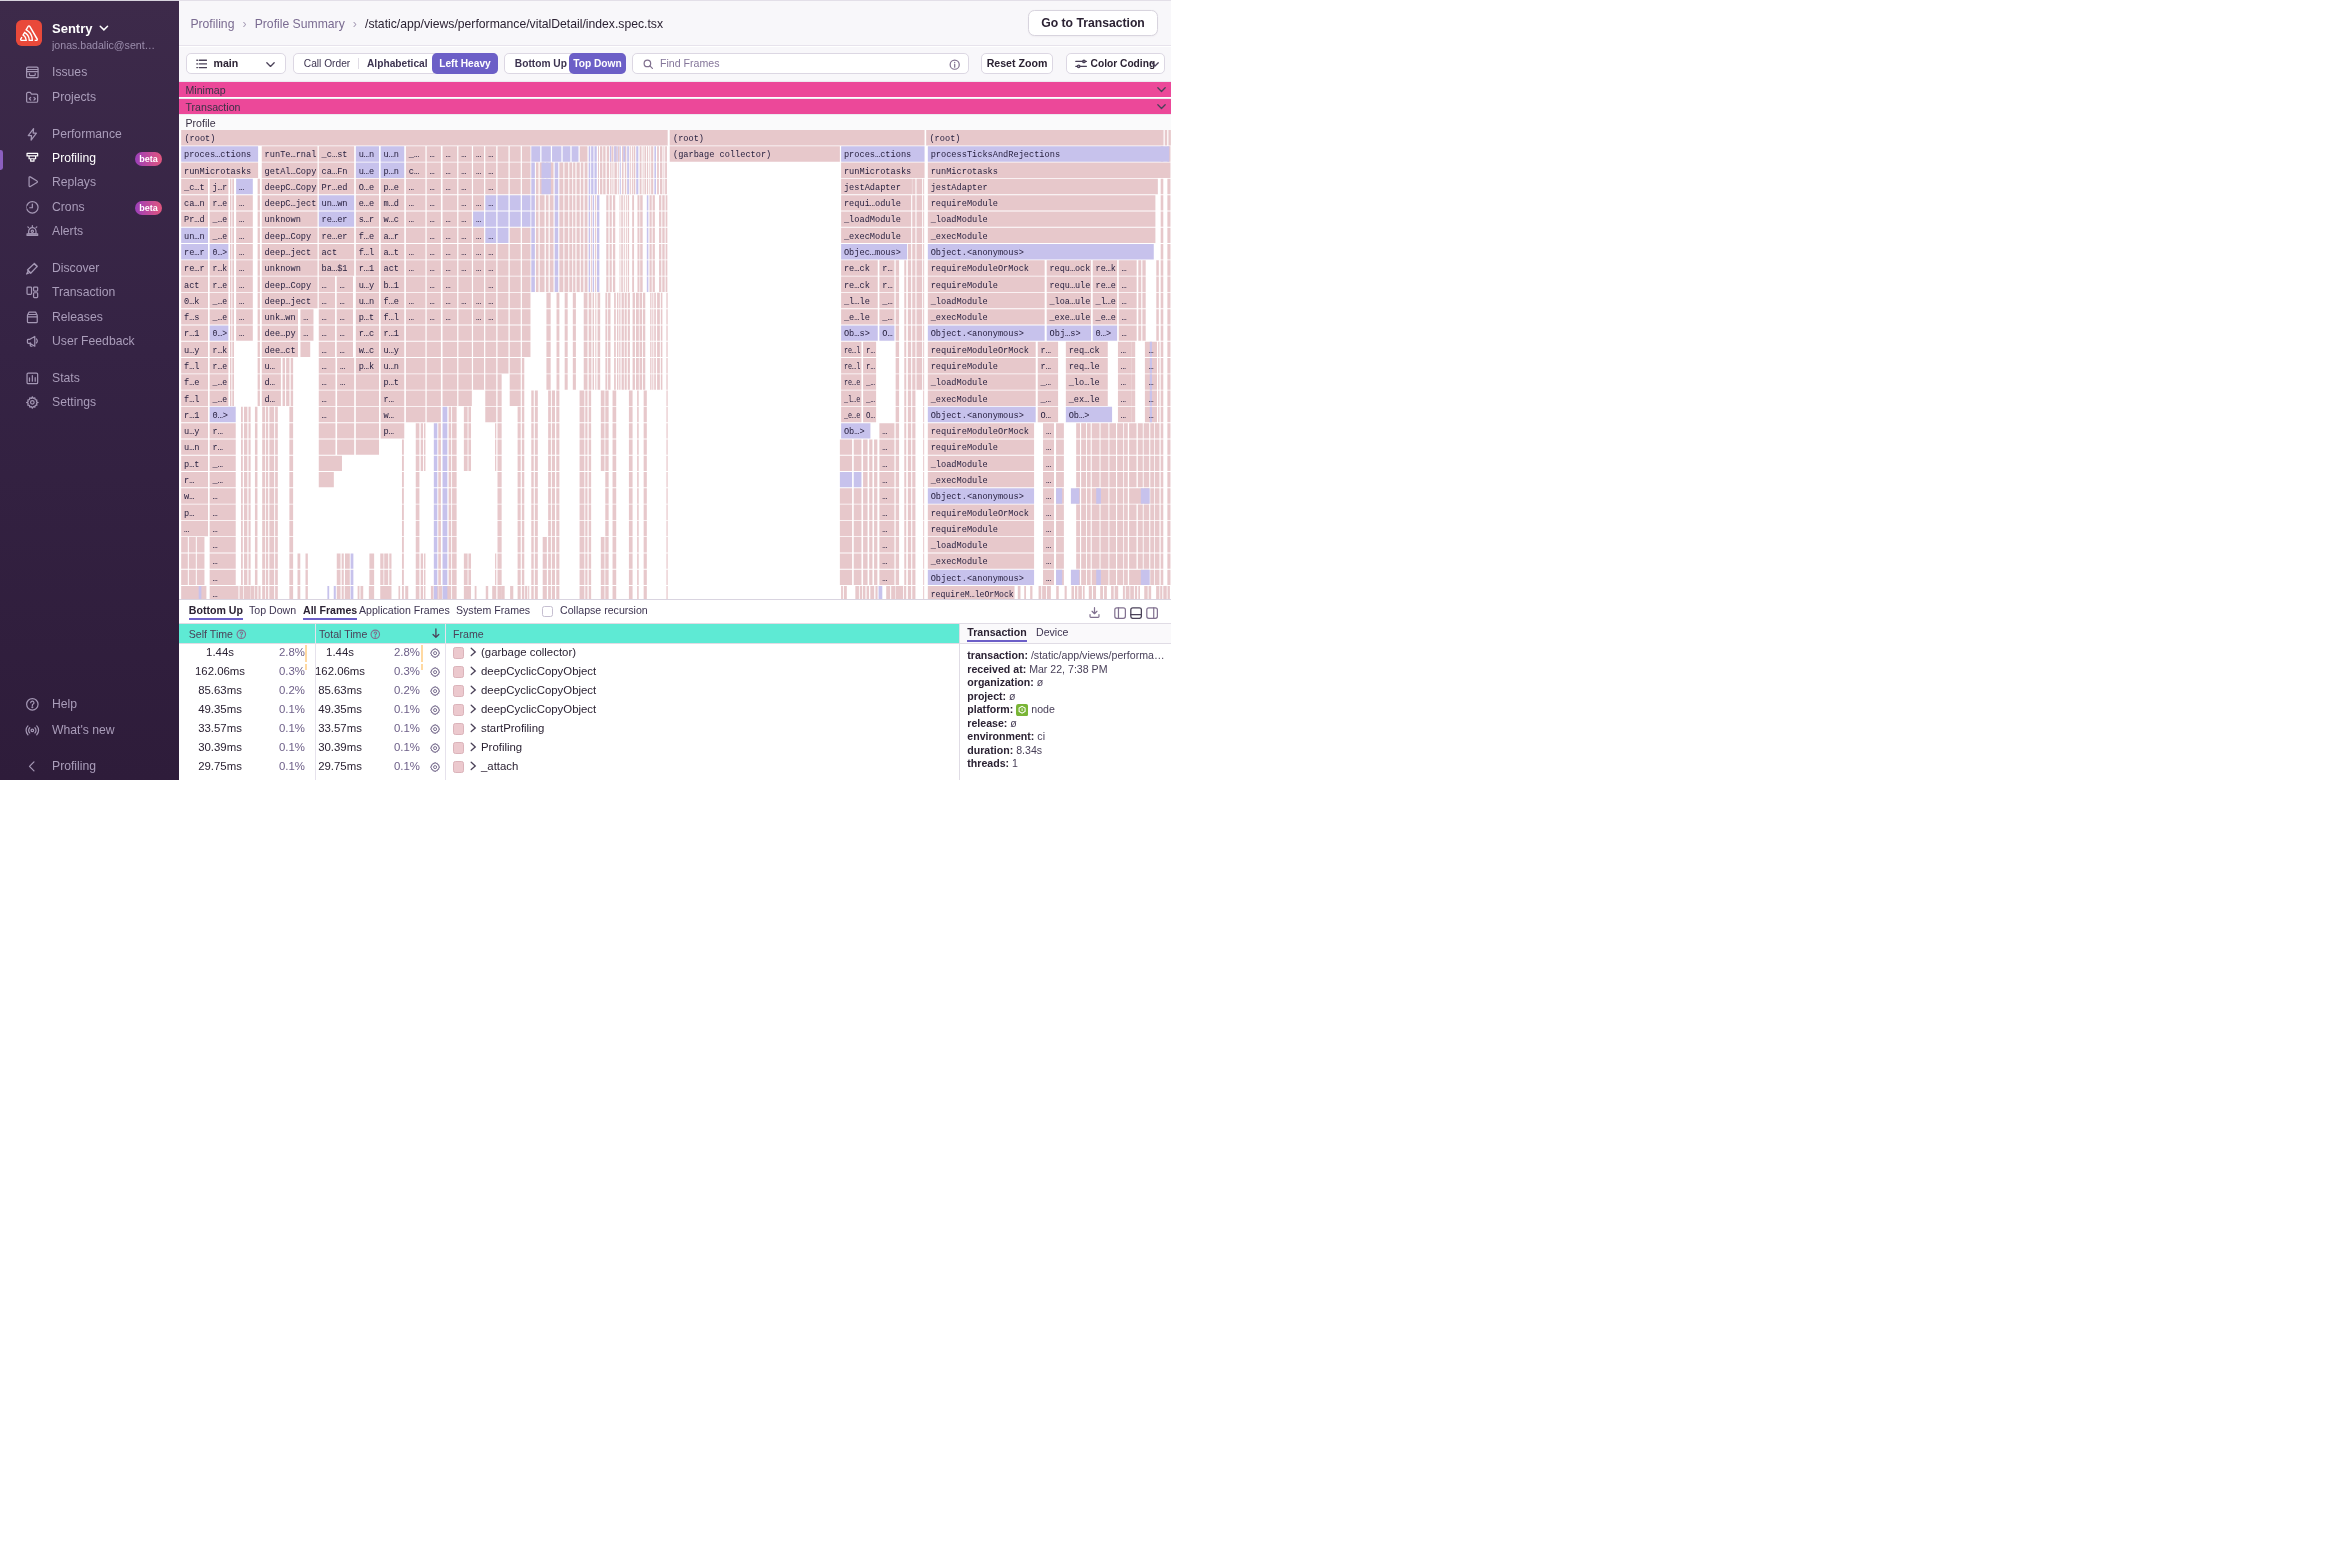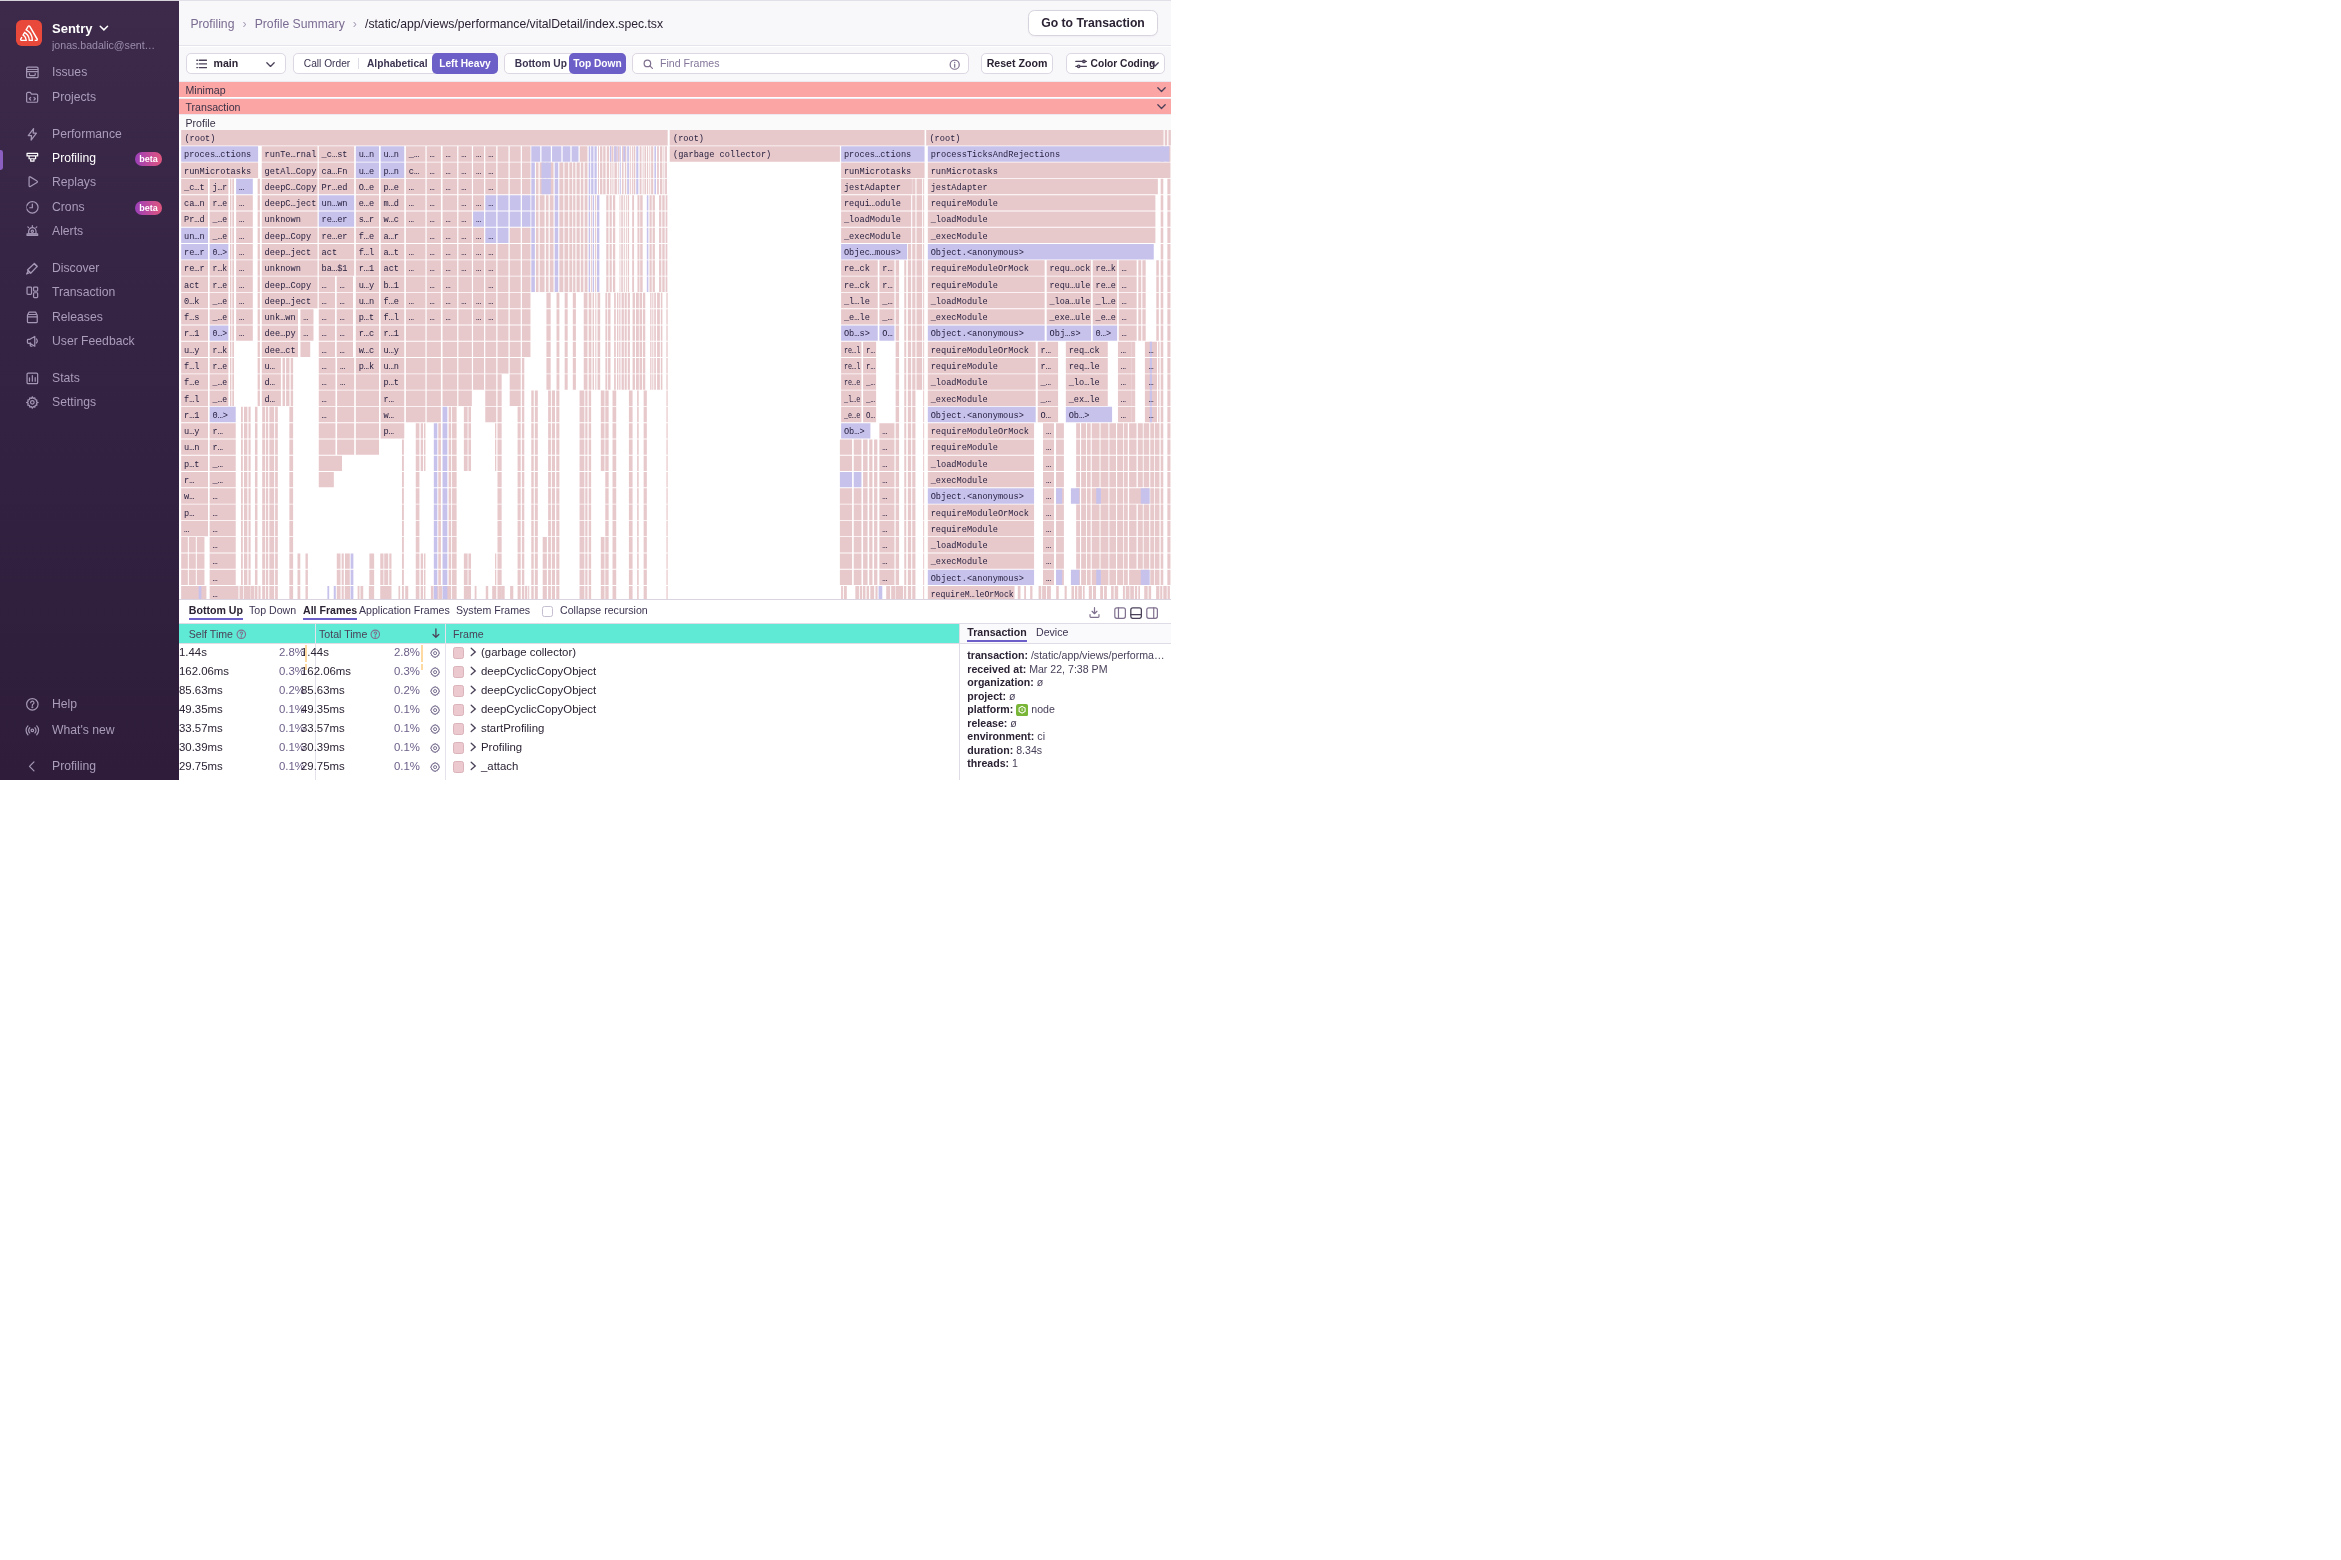--- a/index.html
+++ b/index.html
@@ -19,36 +19,36 @@
 
 #main{position:absolute;left:179px;top:0;width:992px;height:780px}
 #crumbbar{position:absolute;left:0;top:0;width:992px;height:46px;background:#f8f7fa;border-top:1.6px solid #e3dfe8;border-bottom:0.8px solid #e7e3ec}
 #crumbs{position:absolute;left:11.4px;top:15.5px;font-size:12.2px;color:#7a6b91}
 #crumbs .sep{color:#a99fb8;margin:0 8.1px}
 #crumbs .last{color:#2b2233}
 #gotx{position:absolute;right:13px;top:9px;height:26px;padding:0 12.2px;border:0.8px solid #d8d4de;border-radius:6.5px;background:#fff;font-weight:700;font-size:12.2px;line-height:24.4px;color:#2b2233;box-shadow:0 0.8px 1.6px rgba(43,34,51,.04)}
 #toolbar{position:absolute;left:0;top:47px;width:992px;height:34px;background:#f8f7fa}
 .btn{position:absolute;top:5.7px;height:21px;border:0.8px solid #dcd7e3;border-radius:4.9px;background:#fff;font-size:10.6px;color:#2b2233;line-height:19.5px}
 
-.hrow{position:absolute;left:0;width:992px;background:#fca5a5;border-top:0.8px solid #eceaf0;font-size:10.6px;color:#3a3246}
+.hrow{position:absolute;left:0;width:992px;background:#ec4899;border-top:0.8px solid #eceaf0;font-size:10.6px;color:#3a3246}
 .hrow .t{position:absolute;left:6.5px;top:2.4px}
 .hrow svg{position:absolute;right:4.9px;top:4.9px}
 
 #flame{position:absolute;left:0;top:130px}
 
 #bottom{position:absolute;left:0;top:599px;width:992px;height:181px;background:#fff;border-top:0.8px solid #d9d4e0}
 #tabbar{position:absolute;left:0;top:0;width:992px;height:24.4px;border-bottom:0.8px solid #e0dce5;background:#fff;font-size:10.6px;color:#3d3451}
 #tabbar .tab{position:absolute;top:4.1px}
 #tabbar .on{font-weight:700;color:#2b2233;border-bottom:2.4px solid #6c5fc7;padding-bottom:2.4px}
 #thead{position:absolute;left:0;top:24.4px;width:780px;height:19.5px;background:#5eead4;border-bottom:0.8px solid #e0dce5;font-size:10.6px;color:#4a4158}
 #thead .c{position:absolute;top:3.3px}
 .vline{position:absolute;top:24.4px;width:0.8px;background:#e6e2ec}
 #rows{position:absolute;left:0;top:44px;width:780px;font-size:11.4px}
 .trow{position:absolute;left:0;width:780px;height:19px}
-.num{position:absolute;text-align:left;color:#2b2233}
+.num{position:absolute;text-align:center;color:#2b2233}
 .pct{position:absolute;text-align:right;color:#6e6089}
 .gear{position:absolute;left:250px;top:3.3px}
 .sw{position:absolute;left:274px;top:3.3px;width:11.4px;height:11.4px;border-radius:2.4px;background:#ecc9ce;border:0.8px solid #dbb3ba}
 .chv{position:absolute;left:291px;top:3.3px}
 .fname{position:absolute;left:302px;top:2.4px;color:#2b2233}
 .ybar{position:absolute;width:2.4px;background:#ffd9a2}
 
 #rpanel{position:absolute;left:780px;top:24.4px;width:212px;height:156px;border-left:0.8px solid #e0dce5}
 #rtabs{position:absolute;left:0;top:0;width:212px;height:19.5px;background:#faf9fb;border-bottom:0.8px solid #e0dce5;font-size:10.6px}
 #rtabs .on{font-weight:700;border-bottom:2.4px solid #6c5fc7;padding-bottom:1.6px}

